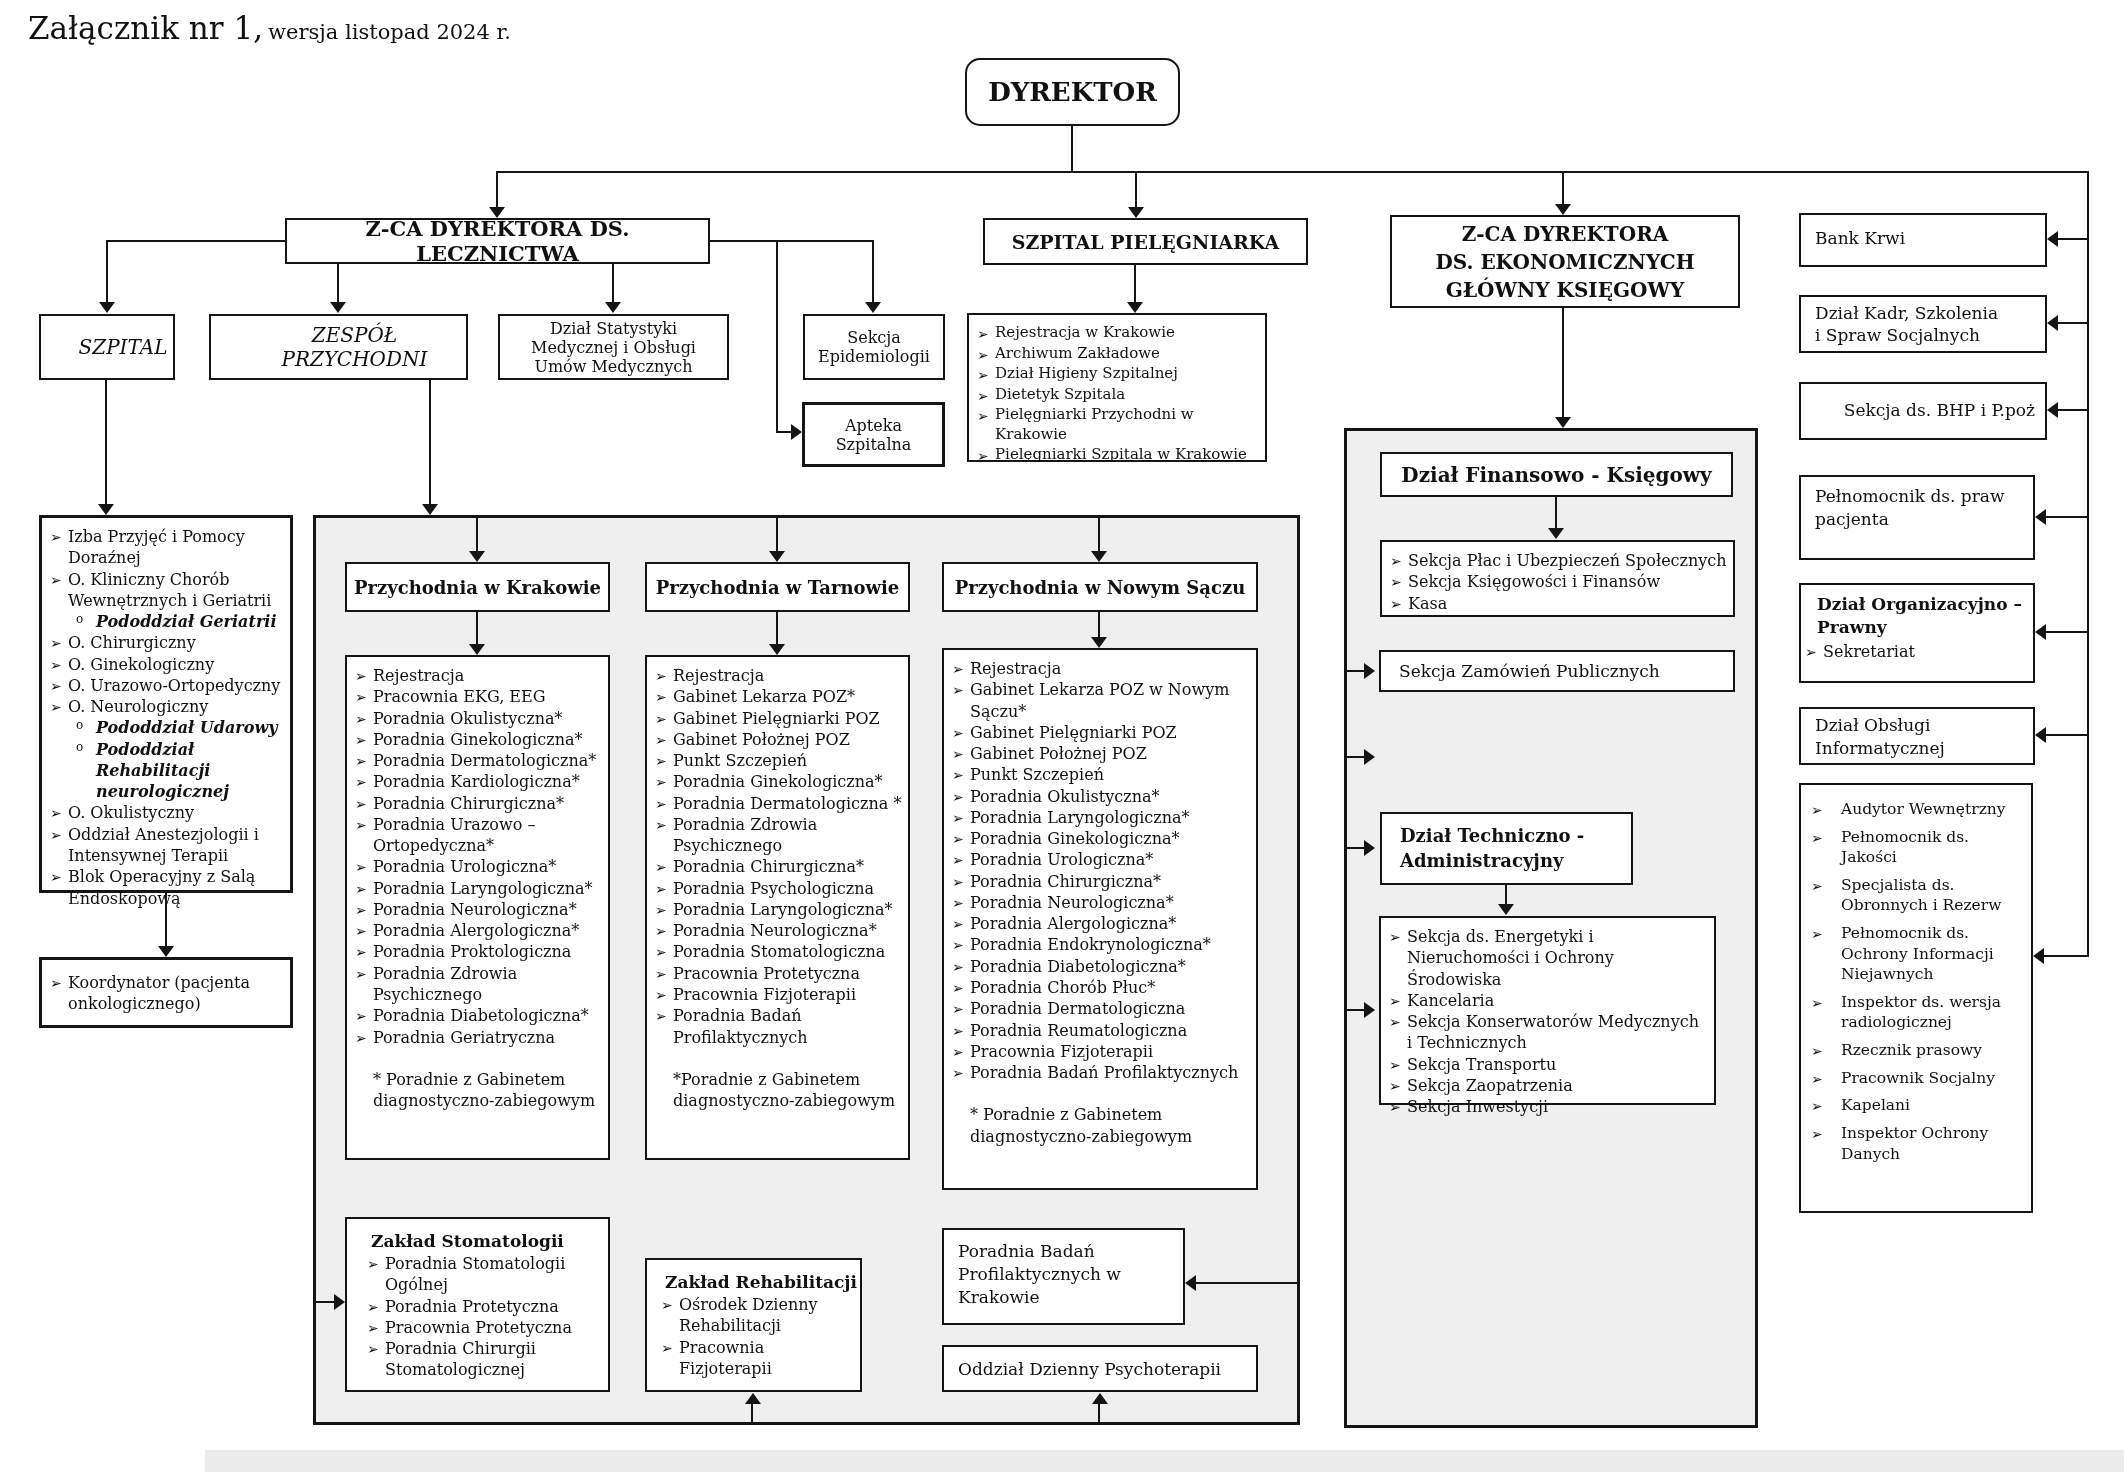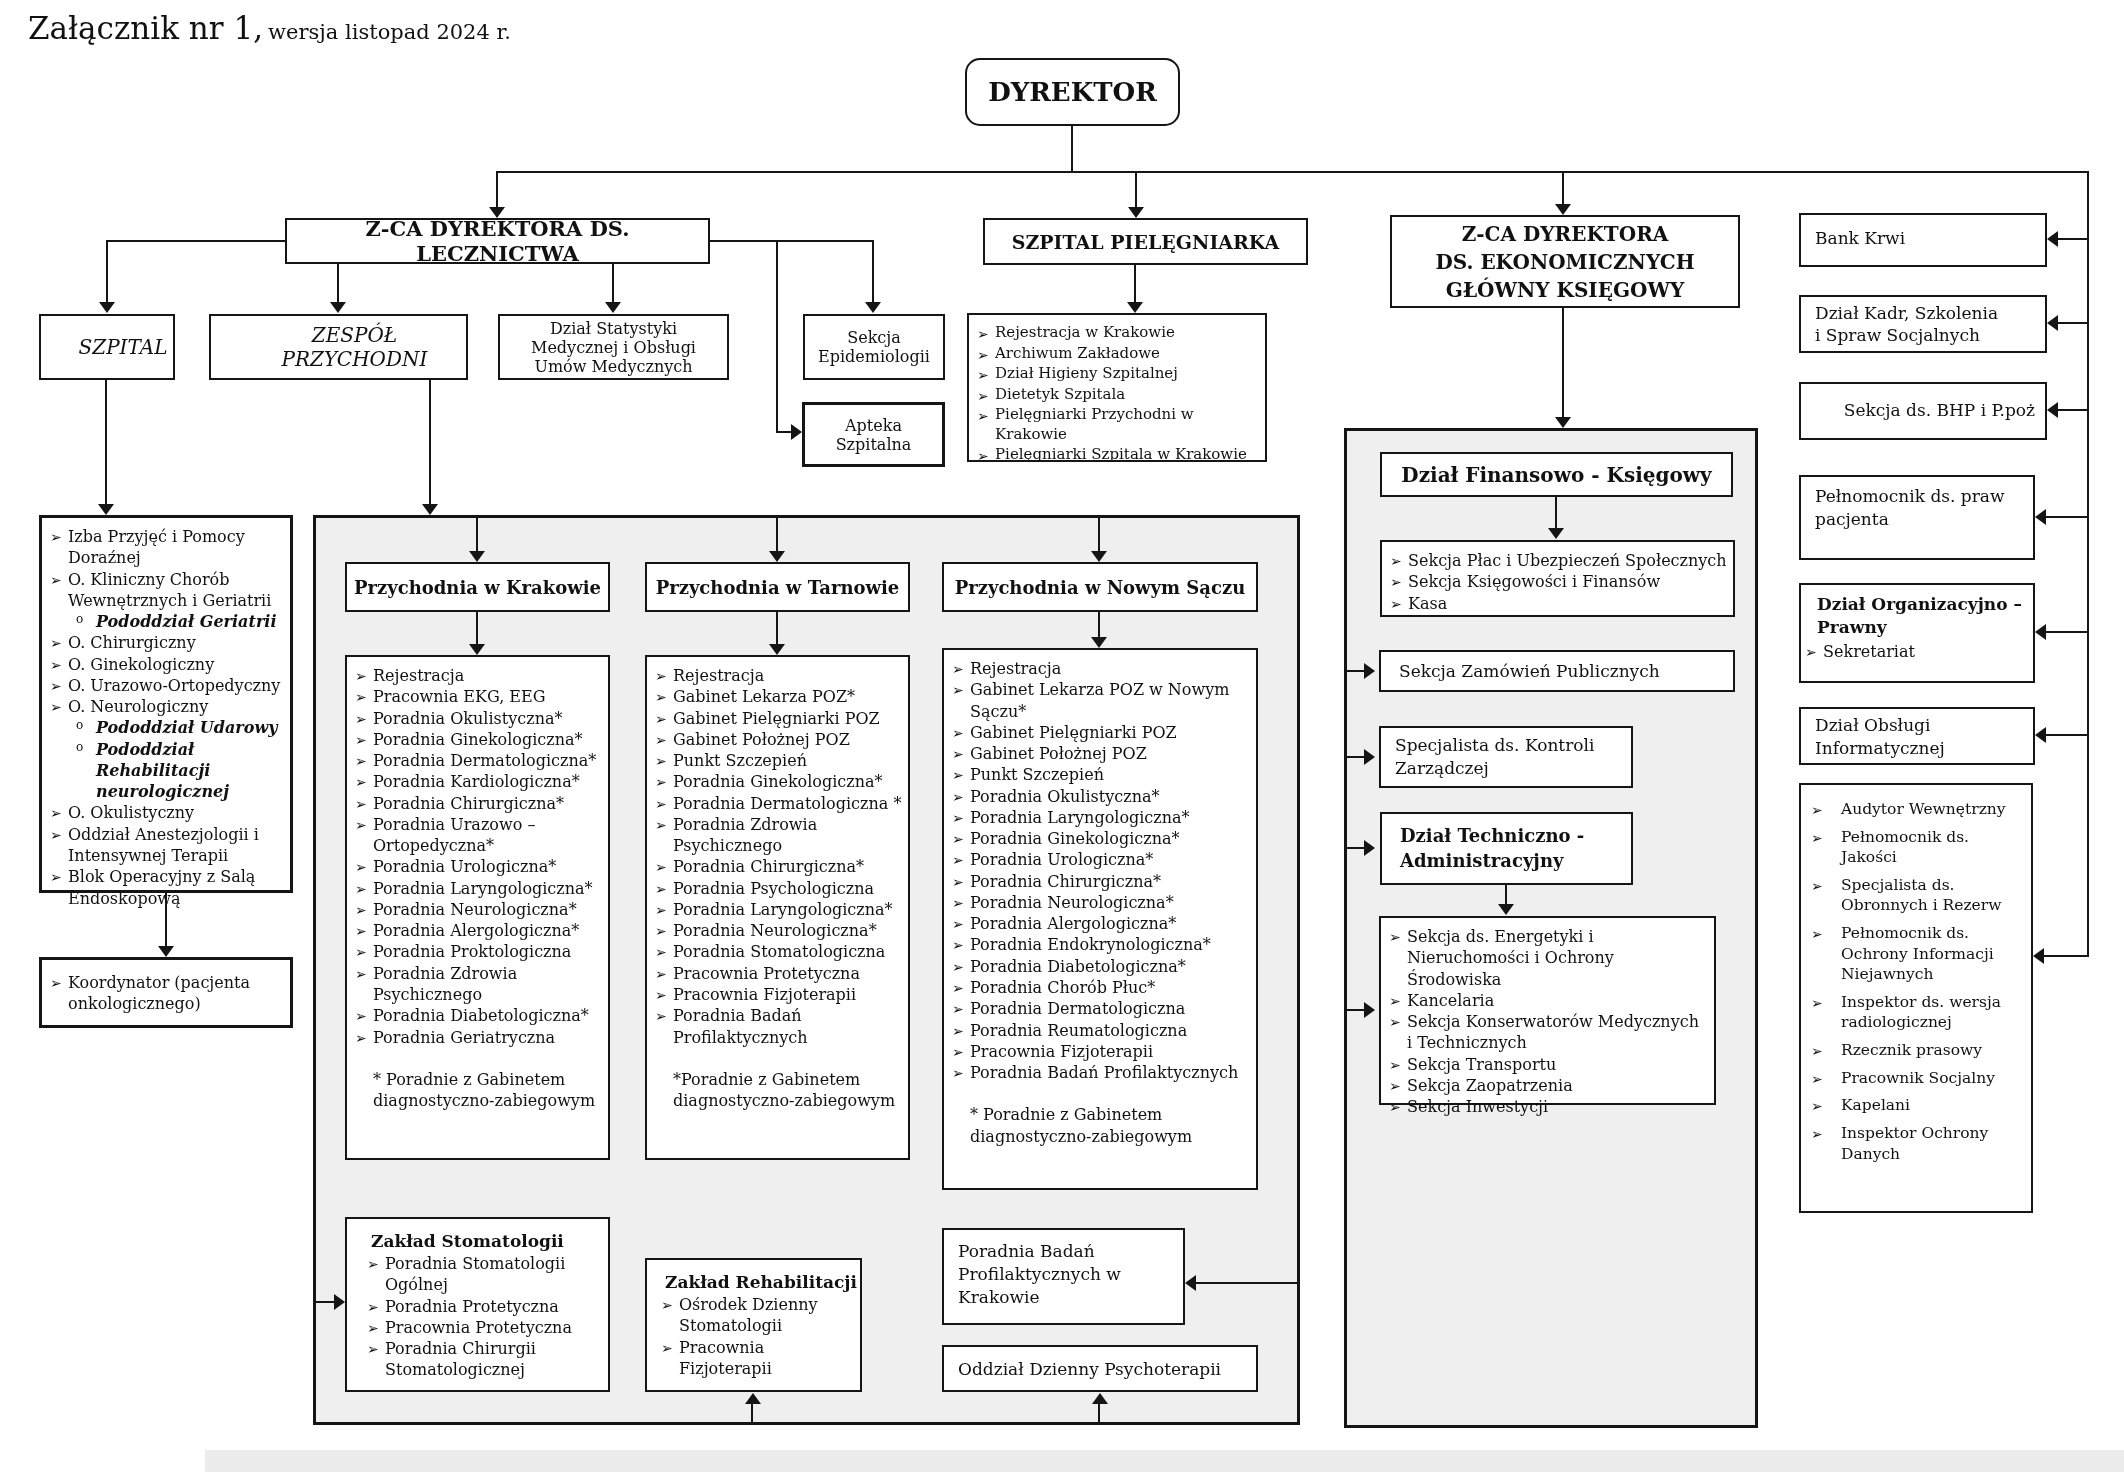--- a/index.html
+++ b/index.html
@@ -384,21 +384,21 @@
           <span class="bullet">➢</span>
           <span class="txt">Poradnia Chirurgii Stomatologicznej</span>
         </div>
       </div>
   </div>
   <div class="box" style="left:645px;top:1258px;width:217px;height:134px;">
     <div class="bold" style="padding:12px 0 0 18px;font-size:17px;">Zakład Rehabilitacji</div>
     <div class="list" style="padding-top:2px;padding-left:14px;">
         <div class="li main">
           <span class="bullet">➢</span>
-          <span class="txt">Ośrodek Dzienny Stomatologii</span>
+          <span class="txt">Ośrodek Dzienny Rehabilitacji</span>
         </div>
         <div class="li main">
           <span class="bullet">➢</span>
           <span class="txt">Pracownia Fizjoterapii</span>
         </div>
       </div>
   </div>
   <div class="box pad" style="left:942px;top:1228px;width:243px;height:97px;">Poradnia Badań Profilaktycznych w Krakowie</div>
   <div class="box" style="left:942px;top:1345px;width:316px;height:47px;display:flex;align-items:center;padding-left:14px;font-size:17px;box-sizing:border-box;">Oddział Dzienny Psychoterapii</div>
 
@@ -413,21 +413,20 @@
       <div class="li main">
         <span class="bullet">➢</span>
         <span class="txt">Sekcja Księgowości i Finansów</span>
       </div>
       <div class="li main">
         <span class="bullet">➢</span>
         <span class="txt">Kasa</span>
       </div>
     </div>
   <div class="box" style="left:1379px;top:650px;width:356px;height:42px;display:flex;align-items:center;padding-left:18px;font-size:17px;box-sizing:border-box;">Sekcja Zamówień Publicznych</div>
-  <div class="box pad" style="left:1379px;top:726px;width:254px;height:62px;padding-top:6px;">Specjalista ds. Kontroli Zarządczej</div>
   <div class="box bold prelines" style="left:1380px;top:812px;width:253px;height:73px;font-size:18px;line-height:1.4;padding:9px 0 0 18px;">Dział Techniczno -
 Administracyjny</div>
   <div class="box list" style="left:1379px;top:916px;width:337px;height:189px;">
       <div class="li main">
         <span class="bullet">➢</span>
         <span class="txt">Sekcja ds. Energetyki i Nieruchomości i Ochrony Środowiska</span>
       </div>
       <div class="li main">
         <span class="bullet">➢</span>
         <span class="txt">Kancelaria</span>

